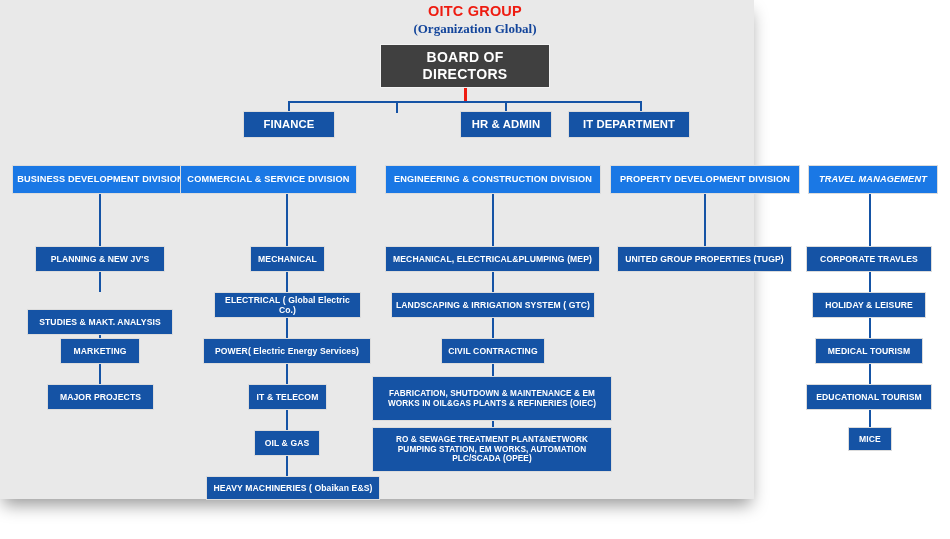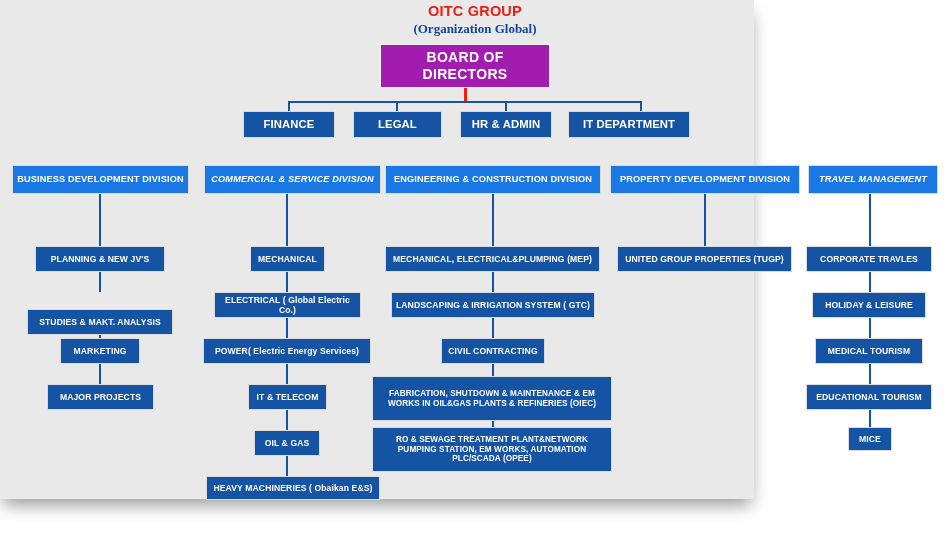--- a/index.html
+++ b/index.html
@@ -64,21 +64,21 @@
     align-items: center;
     justify-content: center;
     text-align: center;
     color: #ffffff;
     font-weight: bold;
     line-height: 1.18;
     padding: 2px 3px;
     z-index: 3;
   }
   .box-root {
-    background: #a21caf;
+    background: #404040;
     border: 1px solid #f3f3f3;
     font-size: 14px;
     letter-spacing: 0.3px;
   }
   
   .box-dark {
     background: #1553a5;
     border: 1px solid #dcdcdc;
     font-size: 10.5px;
     letter-spacing: 0.1px;
@@ -117,26 +117,25 @@
 
     <div class="conn conn-v conn-red" style="left:464px; top:88px; width:3px; height:14px;"></div>
 
     <div class="conn conn-h" style="left:288px; top:101px; width:354px;"></div>
     <div class="conn conn-v" style="left:288px; top:101px; height:12px;"></div>
     <div class="conn conn-v" style="left:396px; top:101px; height:12px;"></div>
     <div class="conn conn-v" style="left:505px; top:101px; height:12px;"></div>
     <div class="conn conn-v" style="left:640px; top:101px; height:12px;"></div>
 
     <div class="box box-dark box-dept" style="left:243px; top:111px; width:92px; height:27px;">FINANCE</div>
-    <div class="box box-dark box-dept" style="left:353px; top:111px; width:89px; height:27px;">LEGAL</div>
     <div class="box box-dark box-dept" style="left:568px; top:111px; width:122px; height:27px;">IT DEPARTMENT</div>
     <div class="box box-dark box-dept" style="left:460px; top:111px; width:92px; height:27px;">HR &amp; ADMIN</div>
 
     <div class="box box-division" style="left:12px; top:165px; width:177px; height:29px;">BUSINESS DEVELOPMENT DIVISION</div>
-    <div class="box box-division" style="left:204px; top:165px; width:177px; height:29px;font-style:italic;">COMMERCIAL &amp; SERVICE  DIVISION</div>
+    <div class="box box-division" style="left:180px; top:165px; width:177px; height:29px;">COMMERCIAL &amp; SERVICE  DIVISION</div>
     <div class="box box-division" style="left:385px; top:165px; width:216px; height:29px;">ENGINEERING &amp; CONSTRUCTION  DIVISION</div>
     <div class="box box-division" style="left:610px; top:165px; width:190px; height:29px;">PROPERTY DEVELOPMENT  DIVISION</div>
     <div class="box box-division" style="left:808px; top:165px; width:130px; height:29px;font-style:italic;">TRAVEL MANAGEMENT</div>
 
     <div class="conn conn-v" style="left:99px;  top:194px; height:52px;"></div>
     <div class="conn conn-v" style="left:286px; top:194px; height:52px;"></div>
     <div class="conn conn-v" style="left:492px; top:194px; height:52px;"></div>
     <div class="conn conn-v" style="left:704px; top:194px; height:52px;"></div>
     <div class="conn conn-v" style="left:869px; top:194px; height:52px;"></div>
 

